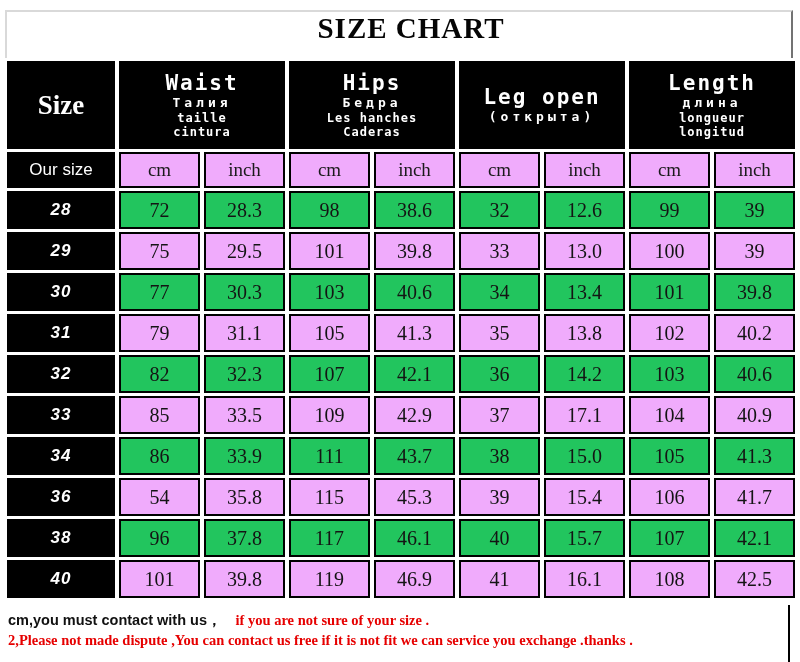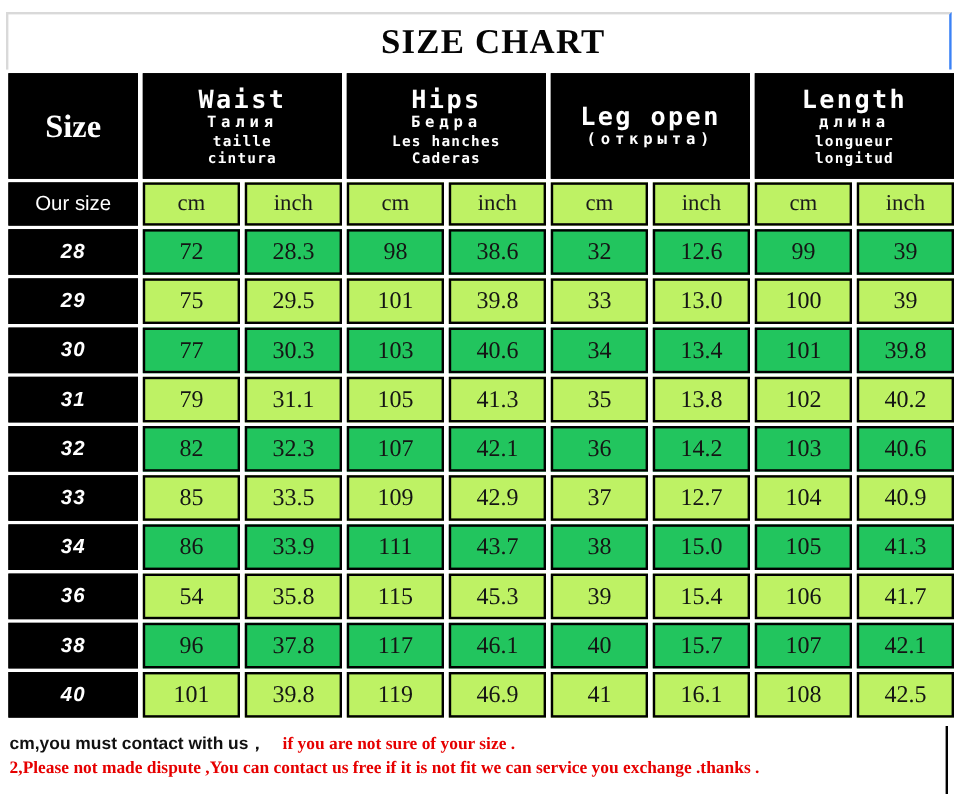--- a/index.html
+++ b/index.html
@@ -11,23 +11,23 @@
     overflow: hidden;
     font-family: "Liberation Sans", sans-serif;
   }
 
   
   .title-box {
     margin: 10px 7px 0 5px;
     height: 46px;
     border-top: 2px solid #d9d9d9;
     border-left: 2px solid #d9d9d9;
-    border-right: 2px solid #3b82f6;
+    border-right: 2px solid #737373;
     display: flex;
-    align-items: center;
+    align-items: flex-start;
     justify-content: center;
     padding-left: 24px;
   }
   .title-text {
     font-family: "Liberation Serif", serif;
     font-weight: bold;
     font-size: 29px;
     letter-spacing: 1px;
     color: #050505;
   }
@@ -41,21 +41,21 @@
     width: 792px;
   }
   .size-chart th, .size-chart td {
     border: 2px solid #000000;
     text-align: center;
     vertical-align: middle;
     padding: 0;
     overflow: hidden;
   }
   .black-cell { background: #000000; color: #ffffff; }
-  .gray  { background: #bef264; }
+  .gray  { background: #f0abfc; }
   .white { background: #22c55e; }
 
   .main-header th { height: 84px; }
   .size-header {
     font-family: "Liberation Serif", serif;
     font-weight: bold;
     font-size: 27px;
   }
   .g-title {
     font-family: "DejaVu Sans Mono", monospace;
@@ -237,21 +237,21 @@
         <td class="val white">103</td>
         <td class="val white">40.6</td>
       </tr>
       <tr>
         <td class="size-cell">33</td>
         <td class="val gray">85</td>
         <td class="val gray">33.5</td>
         <td class="val gray">109</td>
         <td class="val gray">42.9</td>
         <td class="val gray">37</td>
-        <td class="val gray">12.7</td>
+        <td class="val gray">17.1</td>
         <td class="val gray">104</td>
         <td class="val gray">40.9</td>
       </tr>
       <tr>
         <td class="size-cell">34</td>
         <td class="val white">86</td>
         <td class="val white">33.9</td>
         <td class="val white">111</td>
         <td class="val white">43.7</td>
         <td class="val white">38</td>

